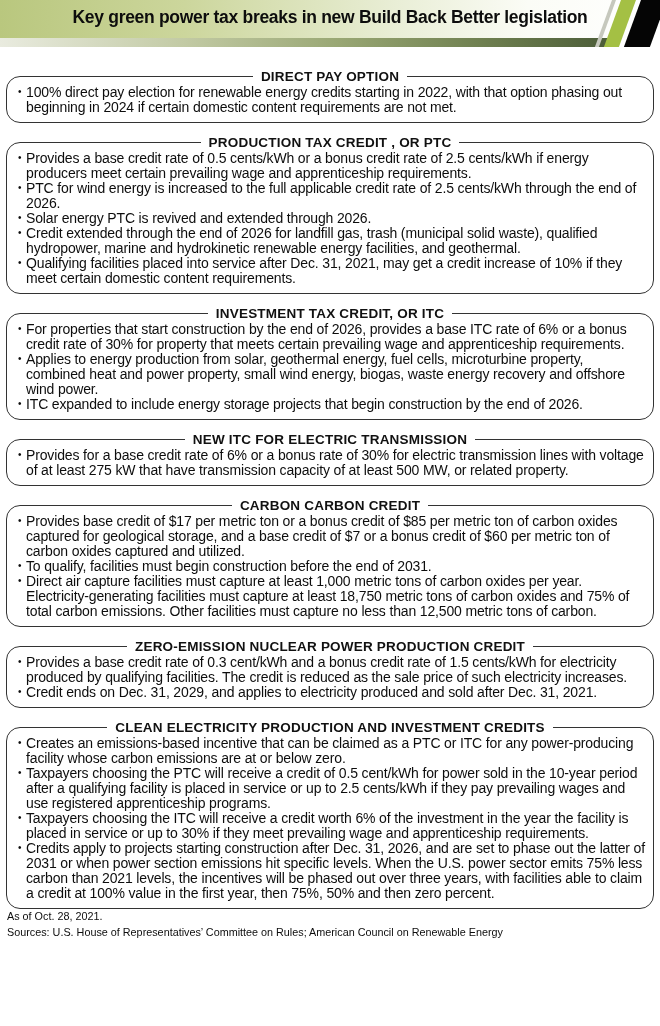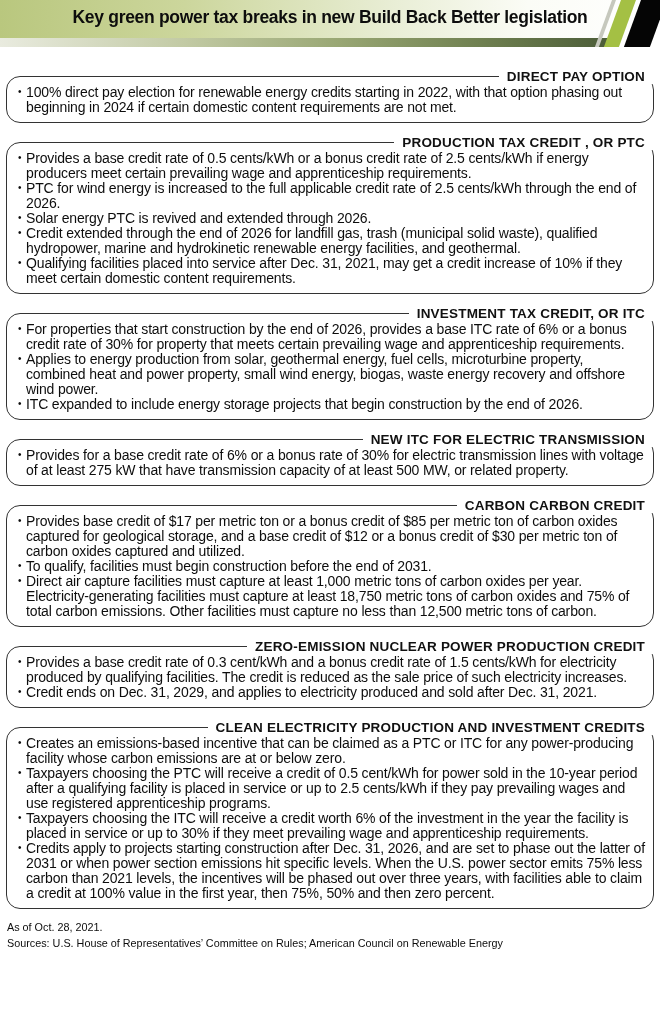--- a/index.html
+++ b/index.html
@@ -27,31 +27,31 @@
     font-size:17.5px;font-weight:bold;letter-spacing:-0.3px;color:#0d0d0d;
   }
   
   .content{padding:0 6px;}
   .box{
     position:relative;border:1.5px solid #333;border-radius:14px;
     margin-top:19px;padding:8px 8px 7px 10px;background:#fff;
   }
   .box:first-child{margin-top:17px;}
   .section-title{
-    position:absolute;top:-10px;left:0;right:0;text-align:right;pointer-events:none;
+    position:absolute;top:-10px;left:0;right:0;text-align:center;pointer-events:none;
   }
   .section-title span{
     display:inline-block;background:#ffffff;padding:0 8px;
     font-weight:bold;font-size:13.5px;letter-spacing:0.2px;color:#111;white-space:nowrap;
   }
   ul.bullets{margin:0;padding:0;list-style:none;font-size:14px;line-height:15px;letter-spacing:-0.15px;color:#0d0d0d;}
   ul.bullets li{position:relative;padding-left:9px;}
   ul.bullets li::before{content:"\2022";position:absolute;left:1px;top:-1px;font-size:10px;}
   
-  .footer{padding:0 7px;margin-top:11px;font-size:10.8px;line-height:15.5px;color:#0d0d0d;}
+  .footer{padding:0 7px;font-size:10.8px;line-height:15.5px;color:#0d0d0d;}
 </style>
 </head>
 <body>
 
 <div class="header">
   <div class="header-band"></div>
   <div class="header-bar"></div>
   <div class="stripe stripe-gray" style="background: rgb(198, 200, 189);"></div>
   <div class="stripe stripe-green" style="background: rgb(164, 192, 68);"></div>
   <div class="stripe stripe-black" style="background: rgb(5, 5, 5);"></div>
@@ -89,21 +89,21 @@
   <div class="box">
     <div class="section-title"><span>NEW ITC FOR ELECTRIC TRANSMISSION</span></div>
     <ul class="bullets">
         <li>Provides for a base credit rate of 6% or a bonus rate of 30% for electric transmission lines with voltage of at least 275 kW that have transmission capacity of at least 500 MW, or related property.</li>
       </ul>
   </div>
 
   <div class="box">
     <div class="section-title"><span>CARBON CARBON CREDIT</span></div>
     <ul class="bullets">
-        <li>Provides base credit of $17 per metric ton or a bonus credit of $85 per metric ton of carbon oxides captured for geological storage, and a base credit of $12 or a bonus credit of $30 per metric ton of carbon oxides captured and utilized.</li>
+        <li>Provides base credit of $17 per metric ton or a bonus credit of $85 per metric ton of carbon oxides captured for geological storage, and a base credit of $7 or a bonus credit of $60 per metric ton of carbon oxides captured and utilized.</li>
         <li>To qualify, facilities must begin construction before the end of 2031.</li>
         <li>Direct air capture facilities must capture at least 1,000 metric tons of carbon oxides per year. Electricity-generating facilities must capture at least 18,750 metric tons of carbon oxides and 75% of total carbon emissions. Other facilities must capture no less than 12,500 metric tons of carbon.</li>
       </ul>
   </div>
 
 
   <div class="box">
     <div class="section-title"><span>ZERO-EMISSION NUCLEAR POWER PRODUCTION CREDIT</span></div>
     <ul class="bullets">
         <li>Provides a base credit rate of 0.3 cent/kWh and a bonus credit rate of 1.5 cents/kWh for electricity produced by qualifying facilities. The credit is reduced as the sale price of such electricity increases.</li>

